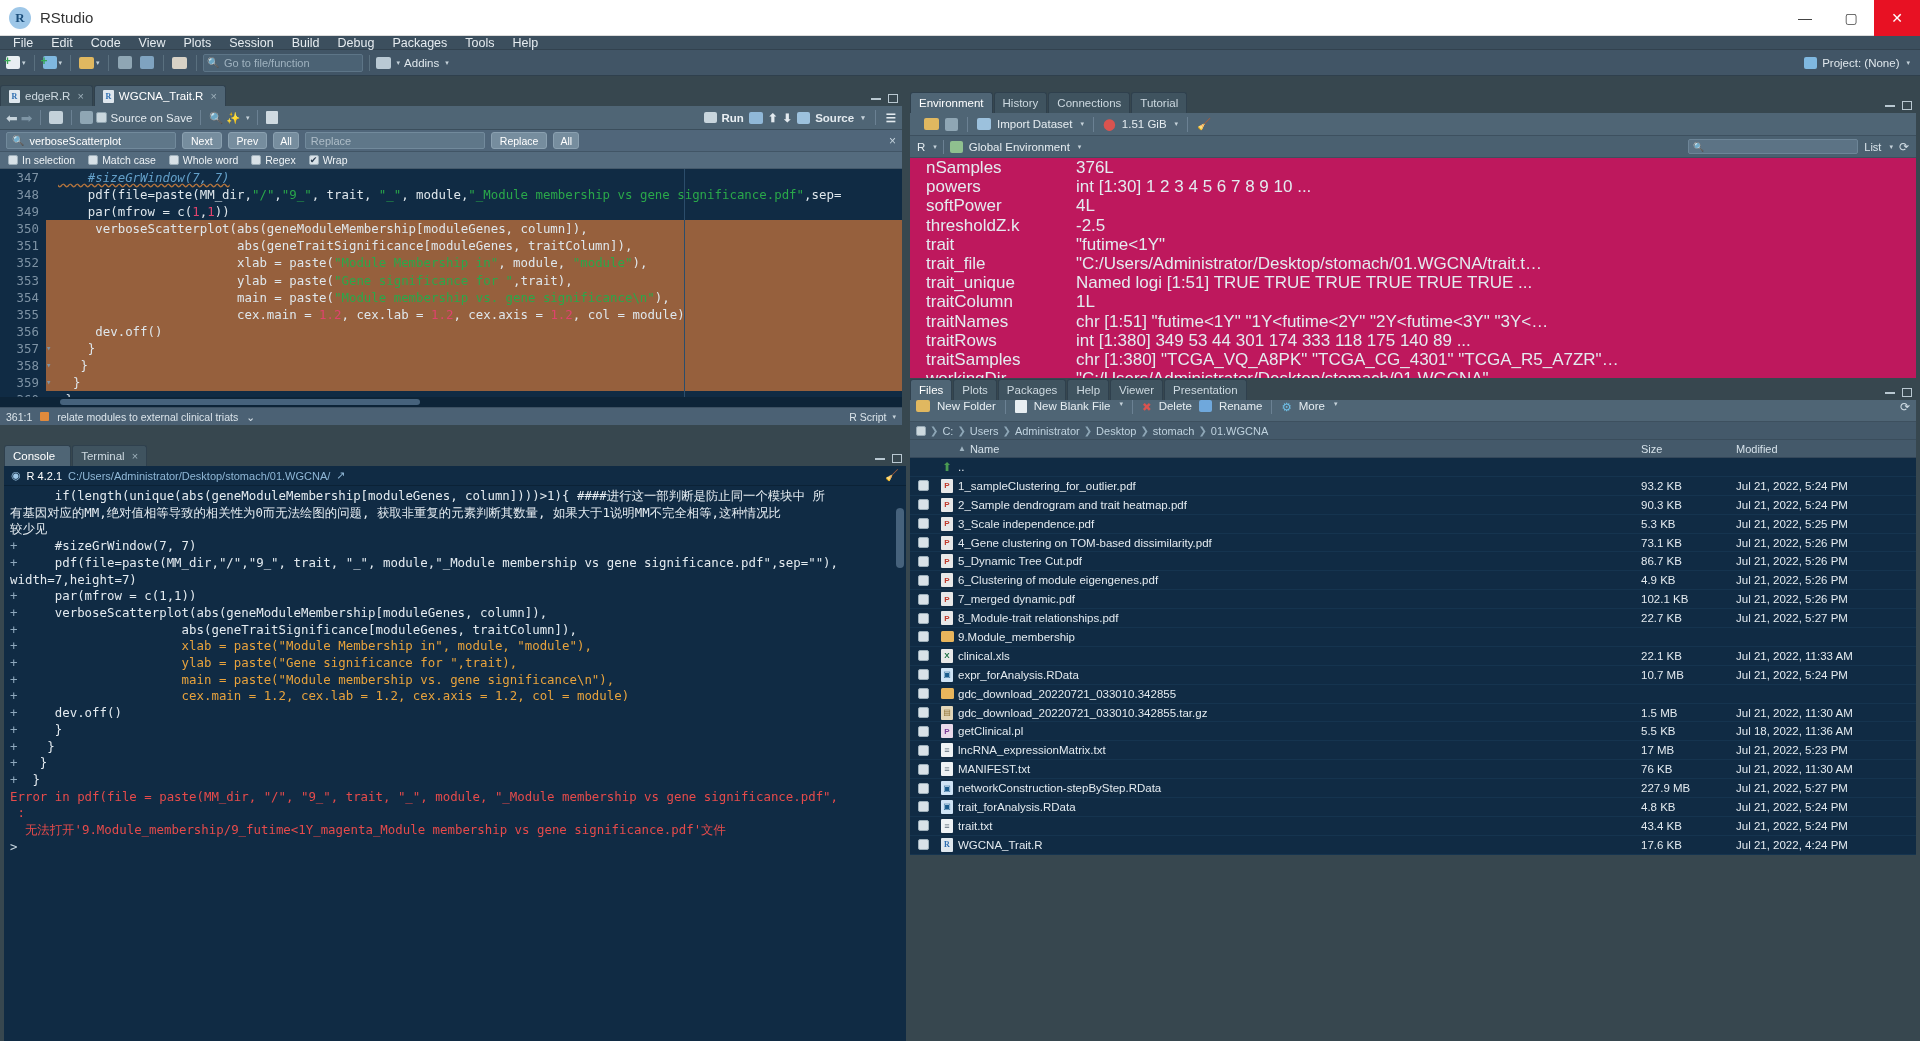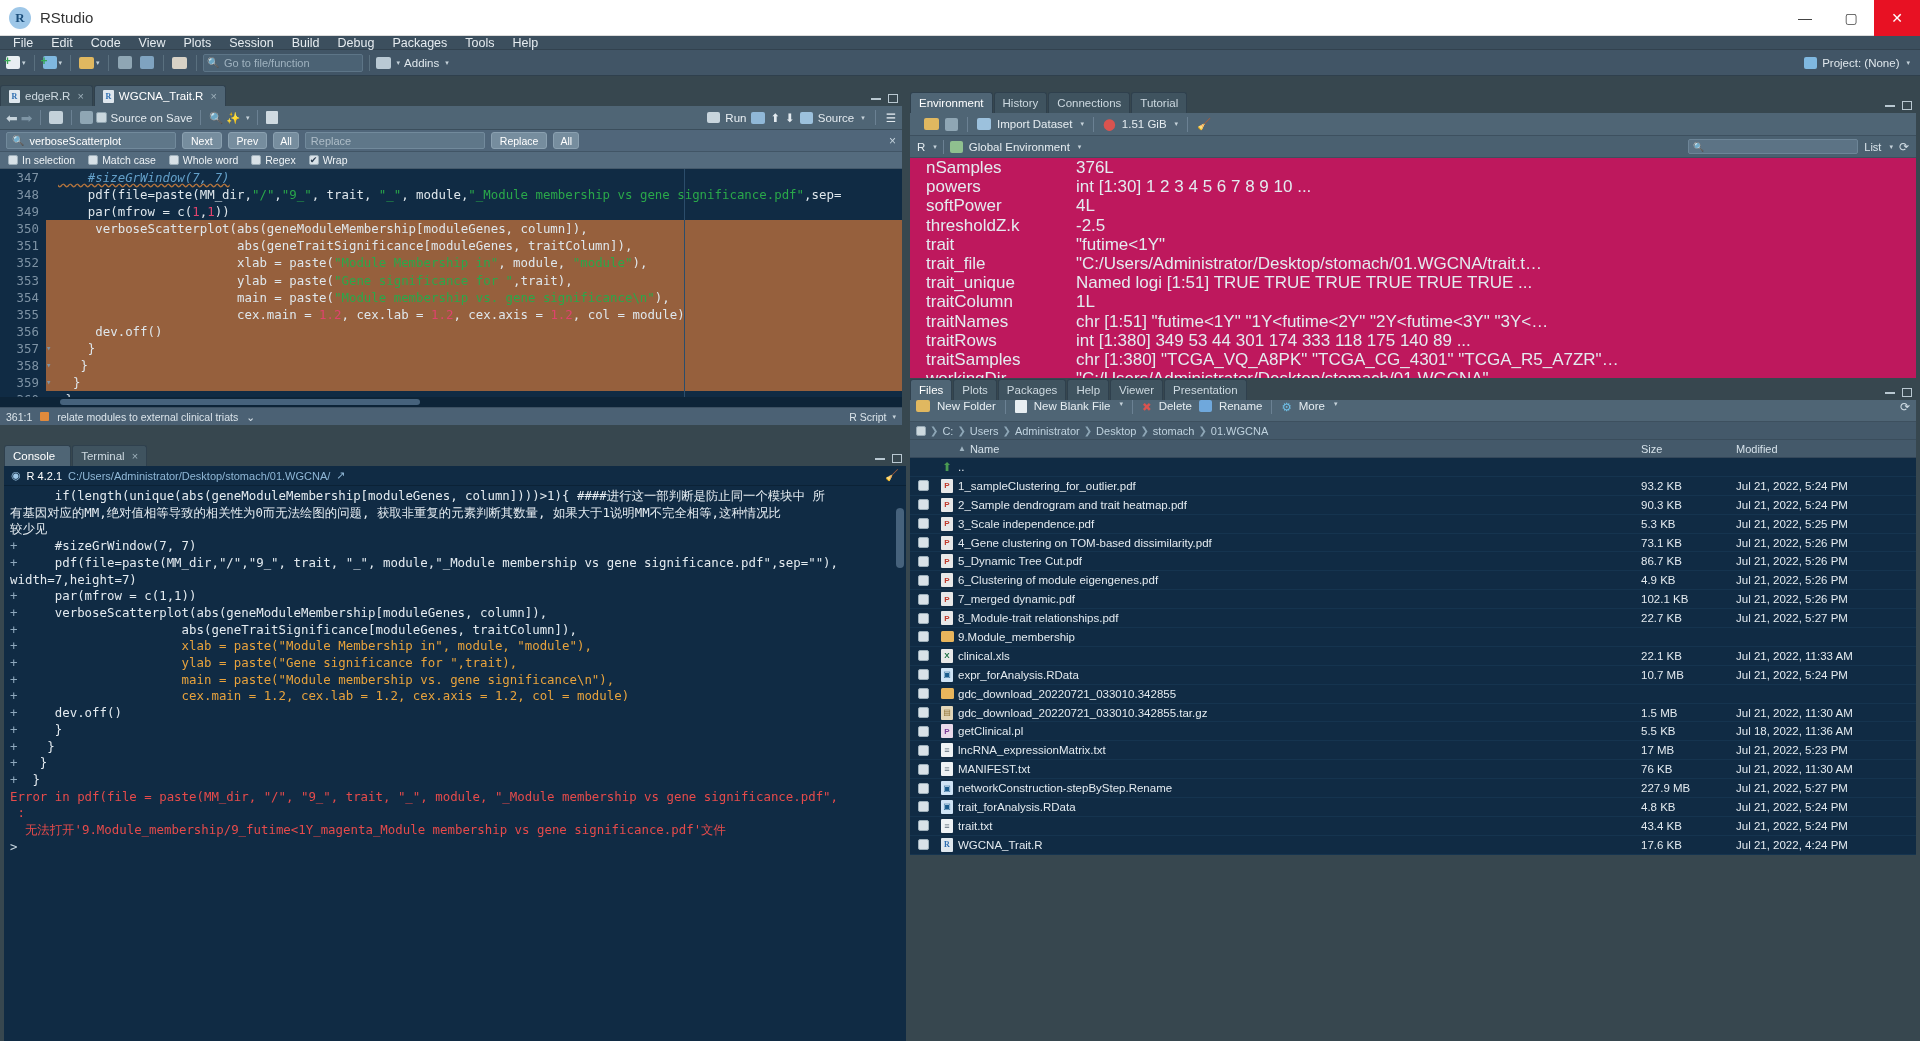--- a/index.html
+++ b/index.html
@@ -91,21 +91,21 @@
   }
   .mini { width: 10px; height: 2px; background: #b9c8d1; }
   .maxi { width: 10px; height: 9px; border: 1.5px solid #b9c8d1; }
 
   
   .srctools {
     height: 24px; background: #4f6575; display: flex; align-items: center;
     padding: 0 6px; gap: 3px; border-bottom: 1px solid #3b4e5c; font-size: 11.5px; color: #e3eaef;
   }
   .srctools .sep { width:1px; height:15px; background:#6b8193; margin:0 5px; }
-  .srctools .right { margin-left:auto; display:flex; align-items:center; gap:5px; }
+  .srctools .right { margin-left:auto; display:flex; align-items:center; gap:5px;font-weight:bold; }
   .arrow { font-size: 14px; color: #c7d4dc; }
   .arrow.dim { color: #7e95a5; }
   .sos-box { width: 11px; height: 11px; background: #c9d6dd; border: 1px solid #8fa3af; border-radius: 2px; }
   .runbtn { display:flex;align-items:center;gap:3px;color:#eaf0f4; }
 
   
   .findbar {
     height: 22px; background: #50667a; display:flex; align-items:center;
     padding: 0 6px; gap: 6px; border-bottom: 1px solid #415566;
   }
@@ -833,21 +833,21 @@
             <div class="c-size">76 KB</div>
             <div class="c-mod">Jul 21, 2022, 11:30 AM</div>
           </div>
           <div class="frow">
             <div class="c-chk">
               <span class="fcb"></span>
             </div>
             <div class="c-ic">
               <span class="fileicon fi-data"></span>
             </div>
-            <div class="c-name">networkConstruction-stepByStep.Rename</div>
+            <div class="c-name">networkConstruction-stepByStep.RData</div>
             <div class="c-size">227.9 MB</div>
             <div class="c-mod">Jul 21, 2022, 5:27 PM</div>
           </div>
           <div class="frow">
             <div class="c-chk">
               <span class="fcb"></span>
             </div>
             <div class="c-ic">
               <span class="fileicon fi-data"></span>
             </div>

